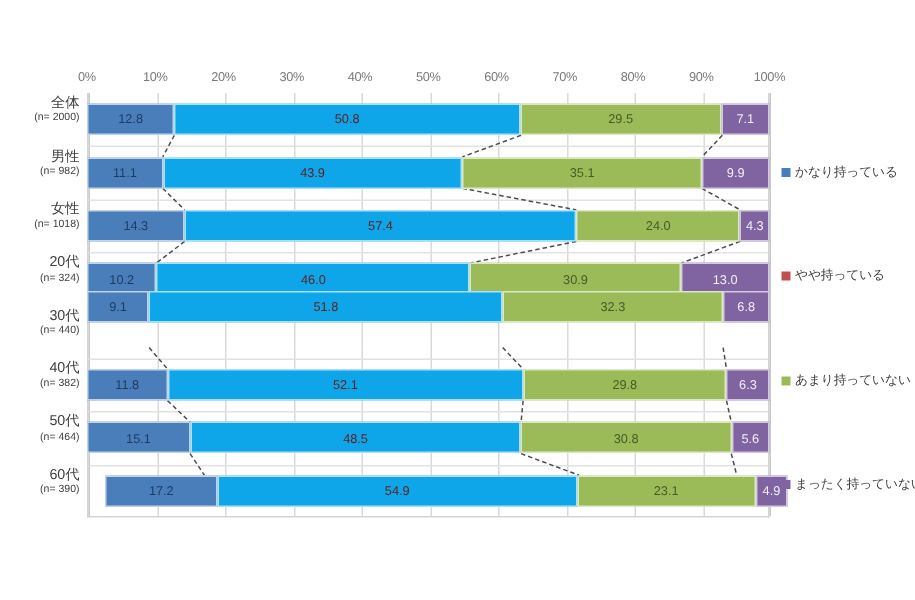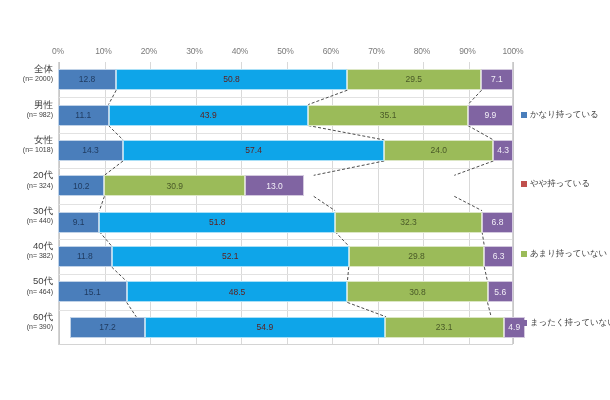--- a/index.html
+++ b/index.html
@@ -279,28 +279,31 @@
           <span class="seg-label">24.0</span>
         </div>
         <div class="seg s3" style="width: 19.565px;">
           <span class="seg-label">4.3</span>
         </div>
       </div>
       <div class="bar-row" style="top: 113.312px;">
         <div class="seg s0" style="width: 46.41px;">
           <span class="seg-label">10.2</span>
         </div>
+        <div class="seg s1" style="width: 209.3px;">
+          <span class="seg-label">46.0</span>
+        </div>
         <div class="seg s2" style="width: 140.595px;">
           <span class="seg-label">30.9</span>
         </div>
         <div class="seg s3" style="width: 59.15px;">
           <span class="seg-label">13.0</span>
         </div>
       </div>
-      <div class="bar-row" style="top: 150px;">
+      <div class="bar-row" style="top: 132px;">
         <div class="seg s0" style="width: 41.405px;">
           <span class="seg-label">9.1</span>
         </div>
         <div class="seg s1" style="width: 235.69px;">
           <span class="seg-label">51.8</span>
         </div>
         <div class="seg s2" style="width: 146.965px;">
           <span class="seg-label">32.3</span>
         </div>
         <div class="seg s3" style="width: 30.94px;">

